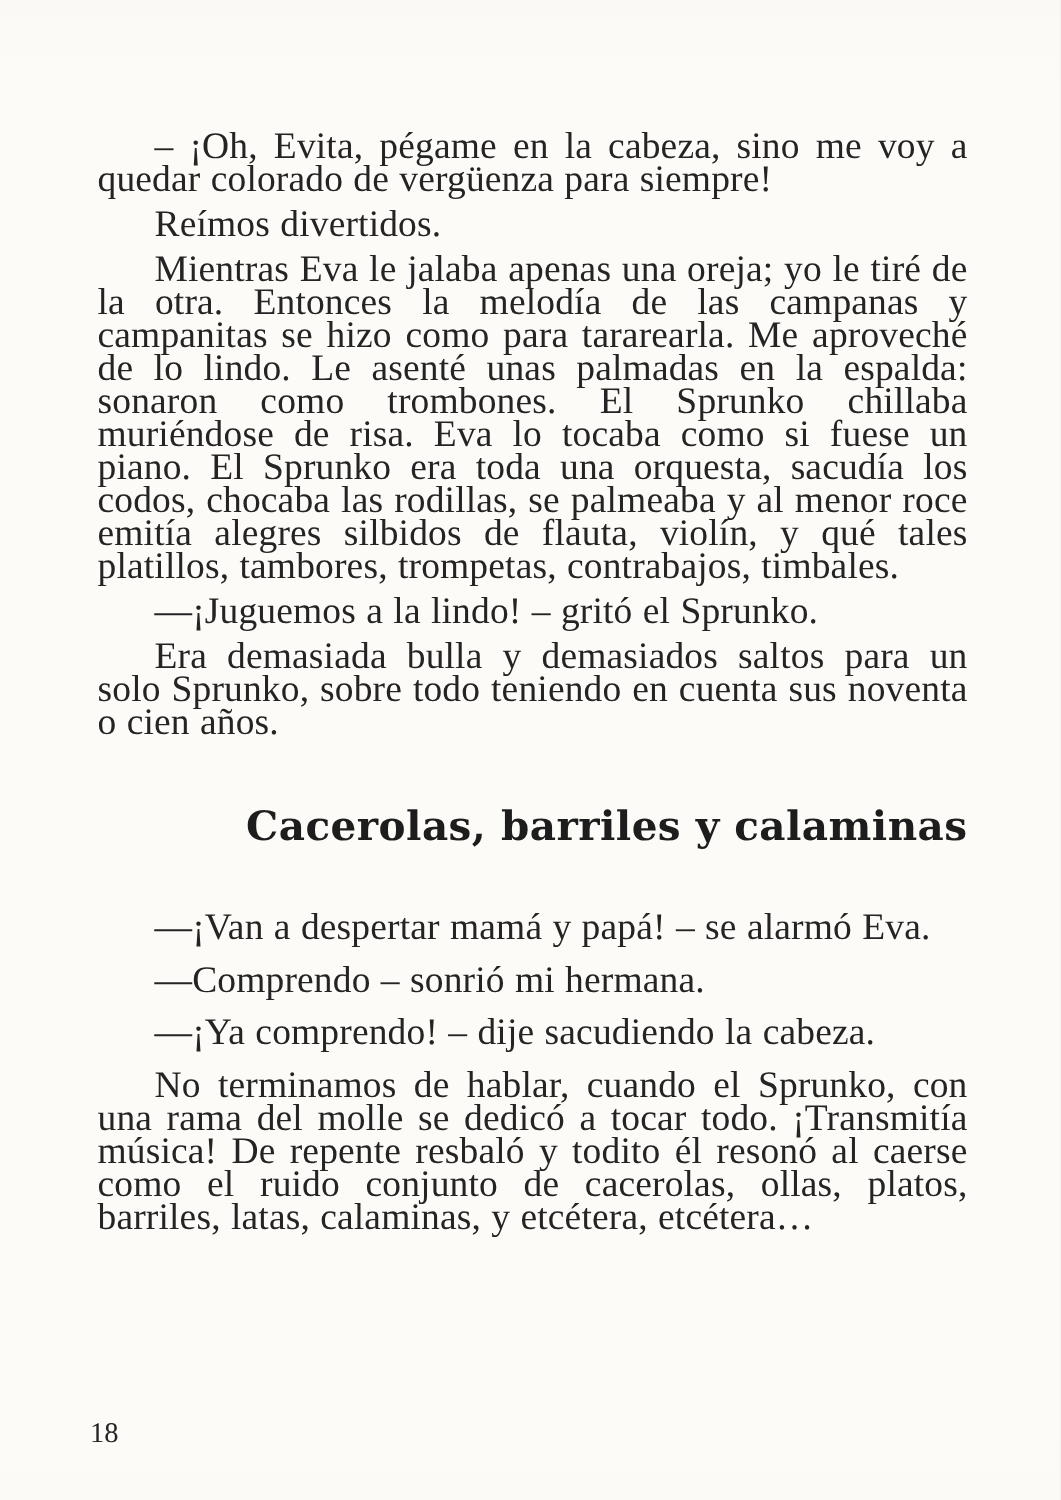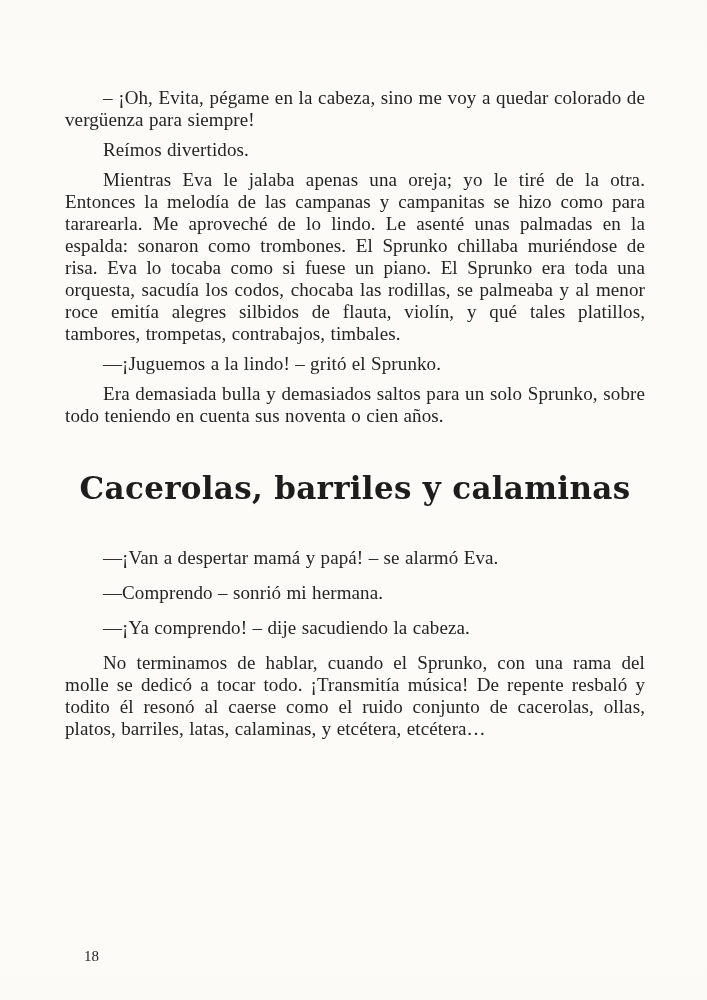--- a/index.html
+++ b/index.html
@@ -19,45 +19,45 @@
     overflow: hidden;
   }
   .text-block {
     position: absolute;
     top: 87px;
     left: 65px;
     width: 580px;
   }
   .text-block p {
     margin: 0 0 8px 0;
-    font-size: 19px;
+    font-size: 25px;
     line-height: 22px;
     text-align: justify;
     text-indent: 38px;
     letter-spacing: 0.1px;
     word-spacing: 0.5px;
   }
   .section-after p {
     margin-bottom: 13px;
   }
   .chapter-heading {
     margin: 43px 0 41px 0;
-    text-align: center;
+    text-align: right;
     text-indent: 0;
     font-family: "DejaVu Serif", "Liberation Serif", serif;
-    font-size: 31px;
+    font-size: 27px;
     font-weight: 700;
     letter-spacing: 0.3px;
     color: #1d1d1d;
   }
   .page-number {
     position: absolute;
-    left: 84px;
+    left: 60px;
     top: 944px;
-    font-size: 15px;
+    font-size: 19px;
     line-height: 24px;
     color: #242424;
   }
 </style>
 </head>
 <body>
 
 <main class="page">
   <section class="text-block">
 

